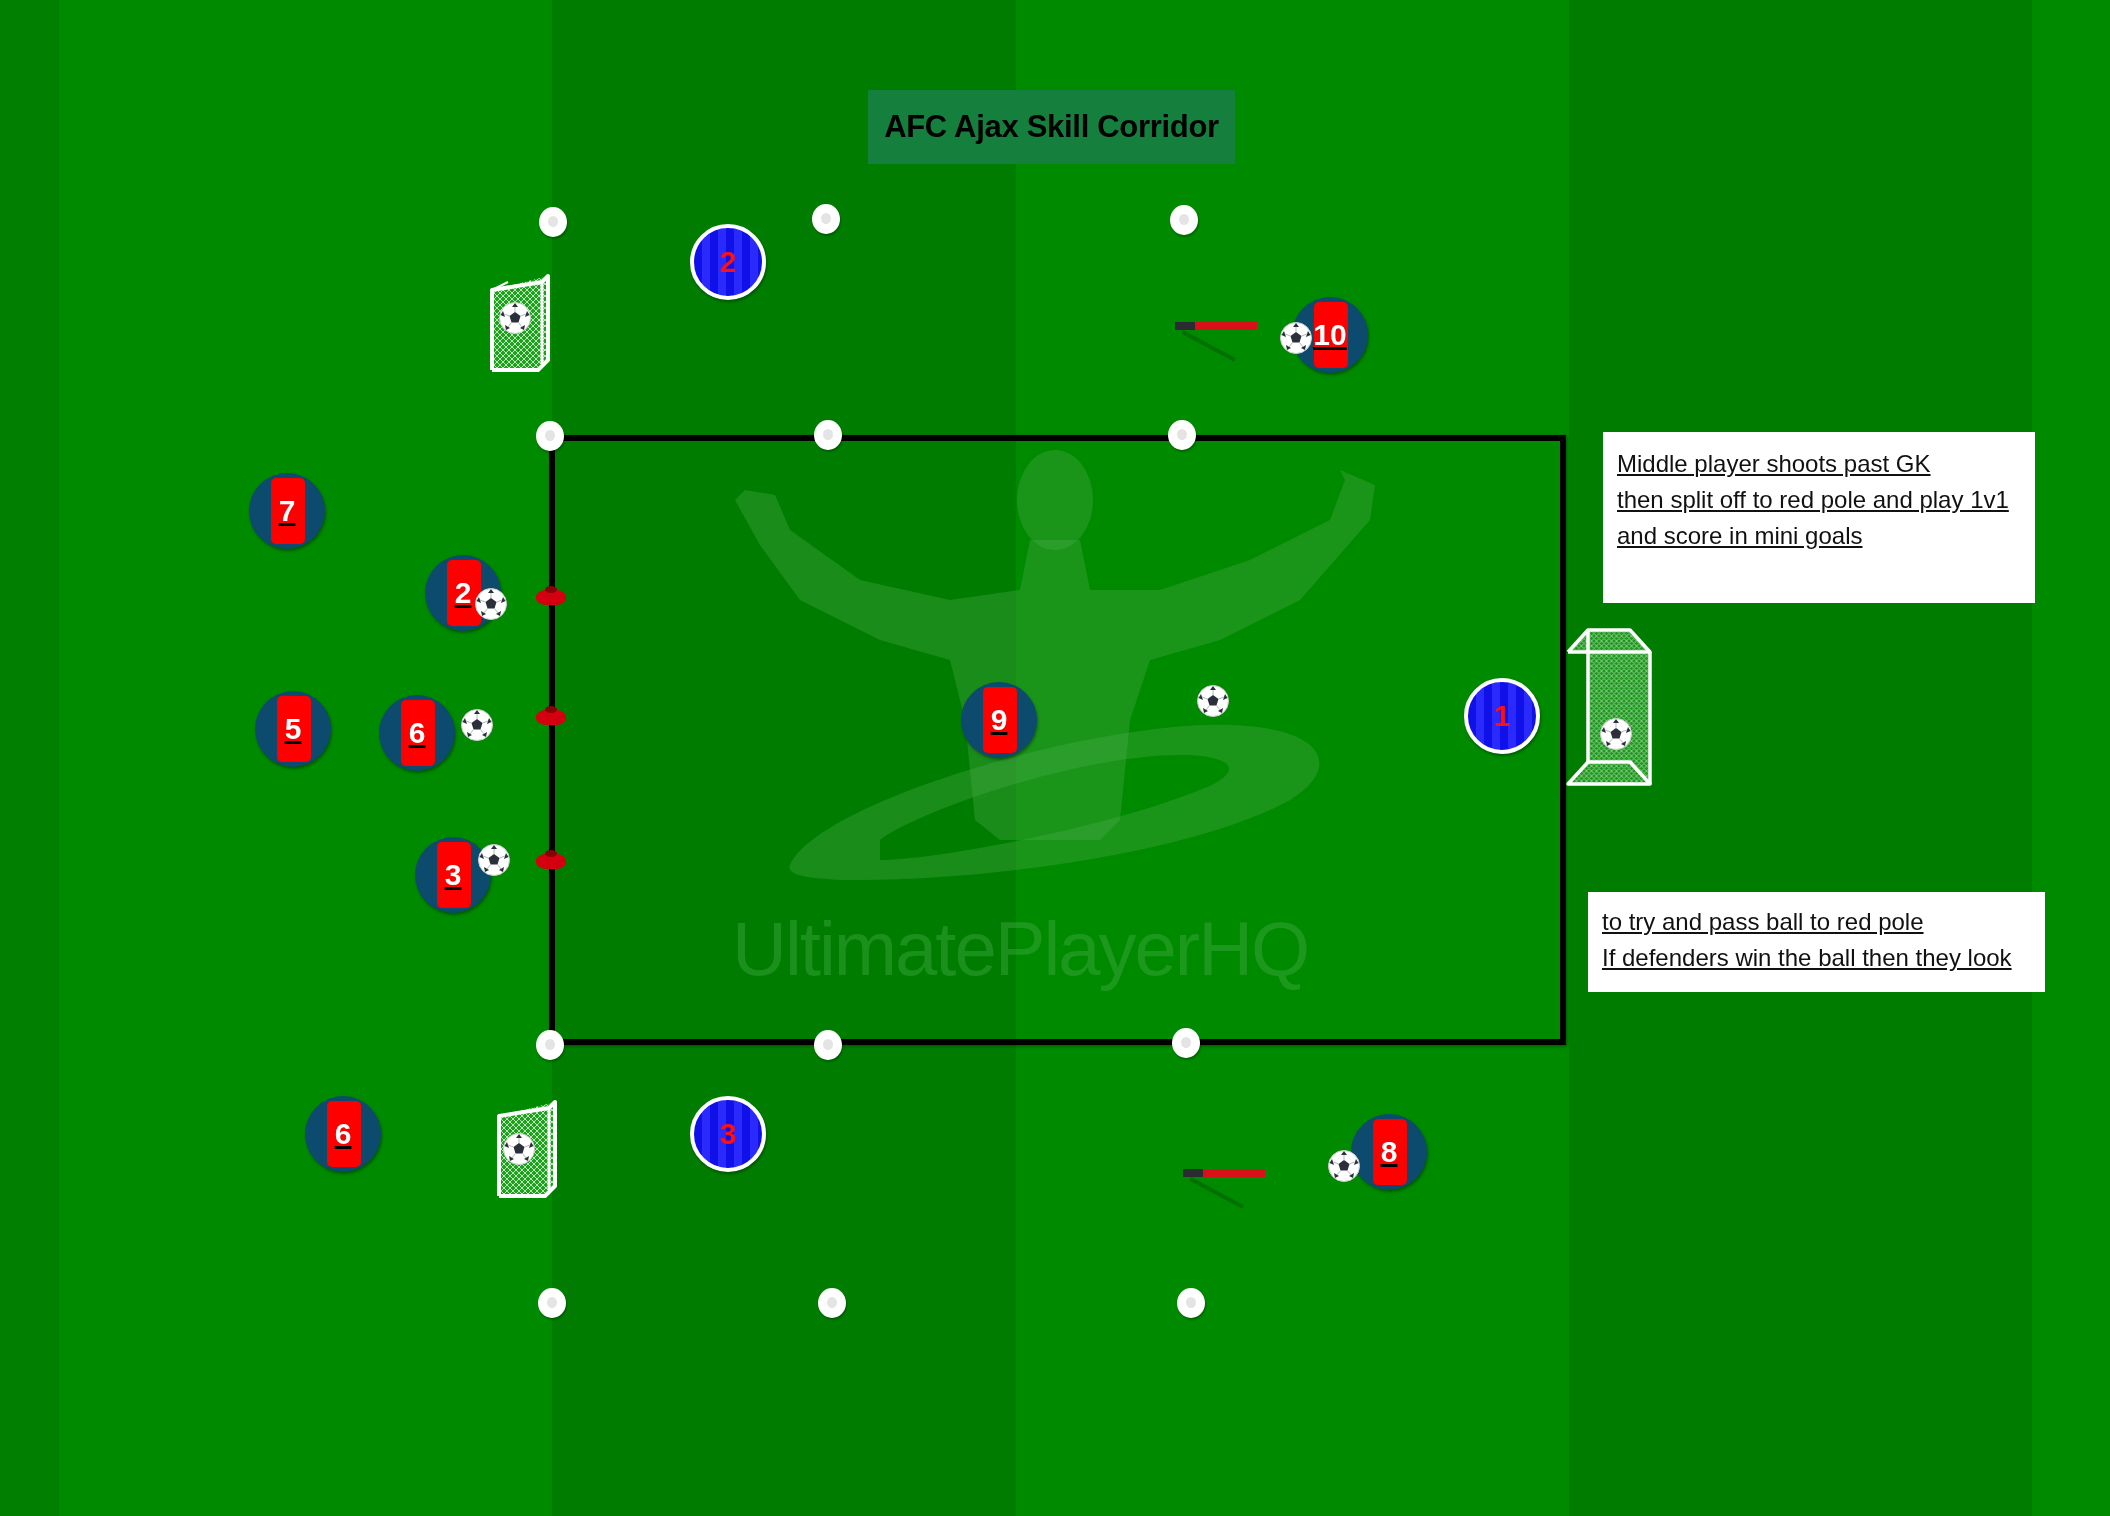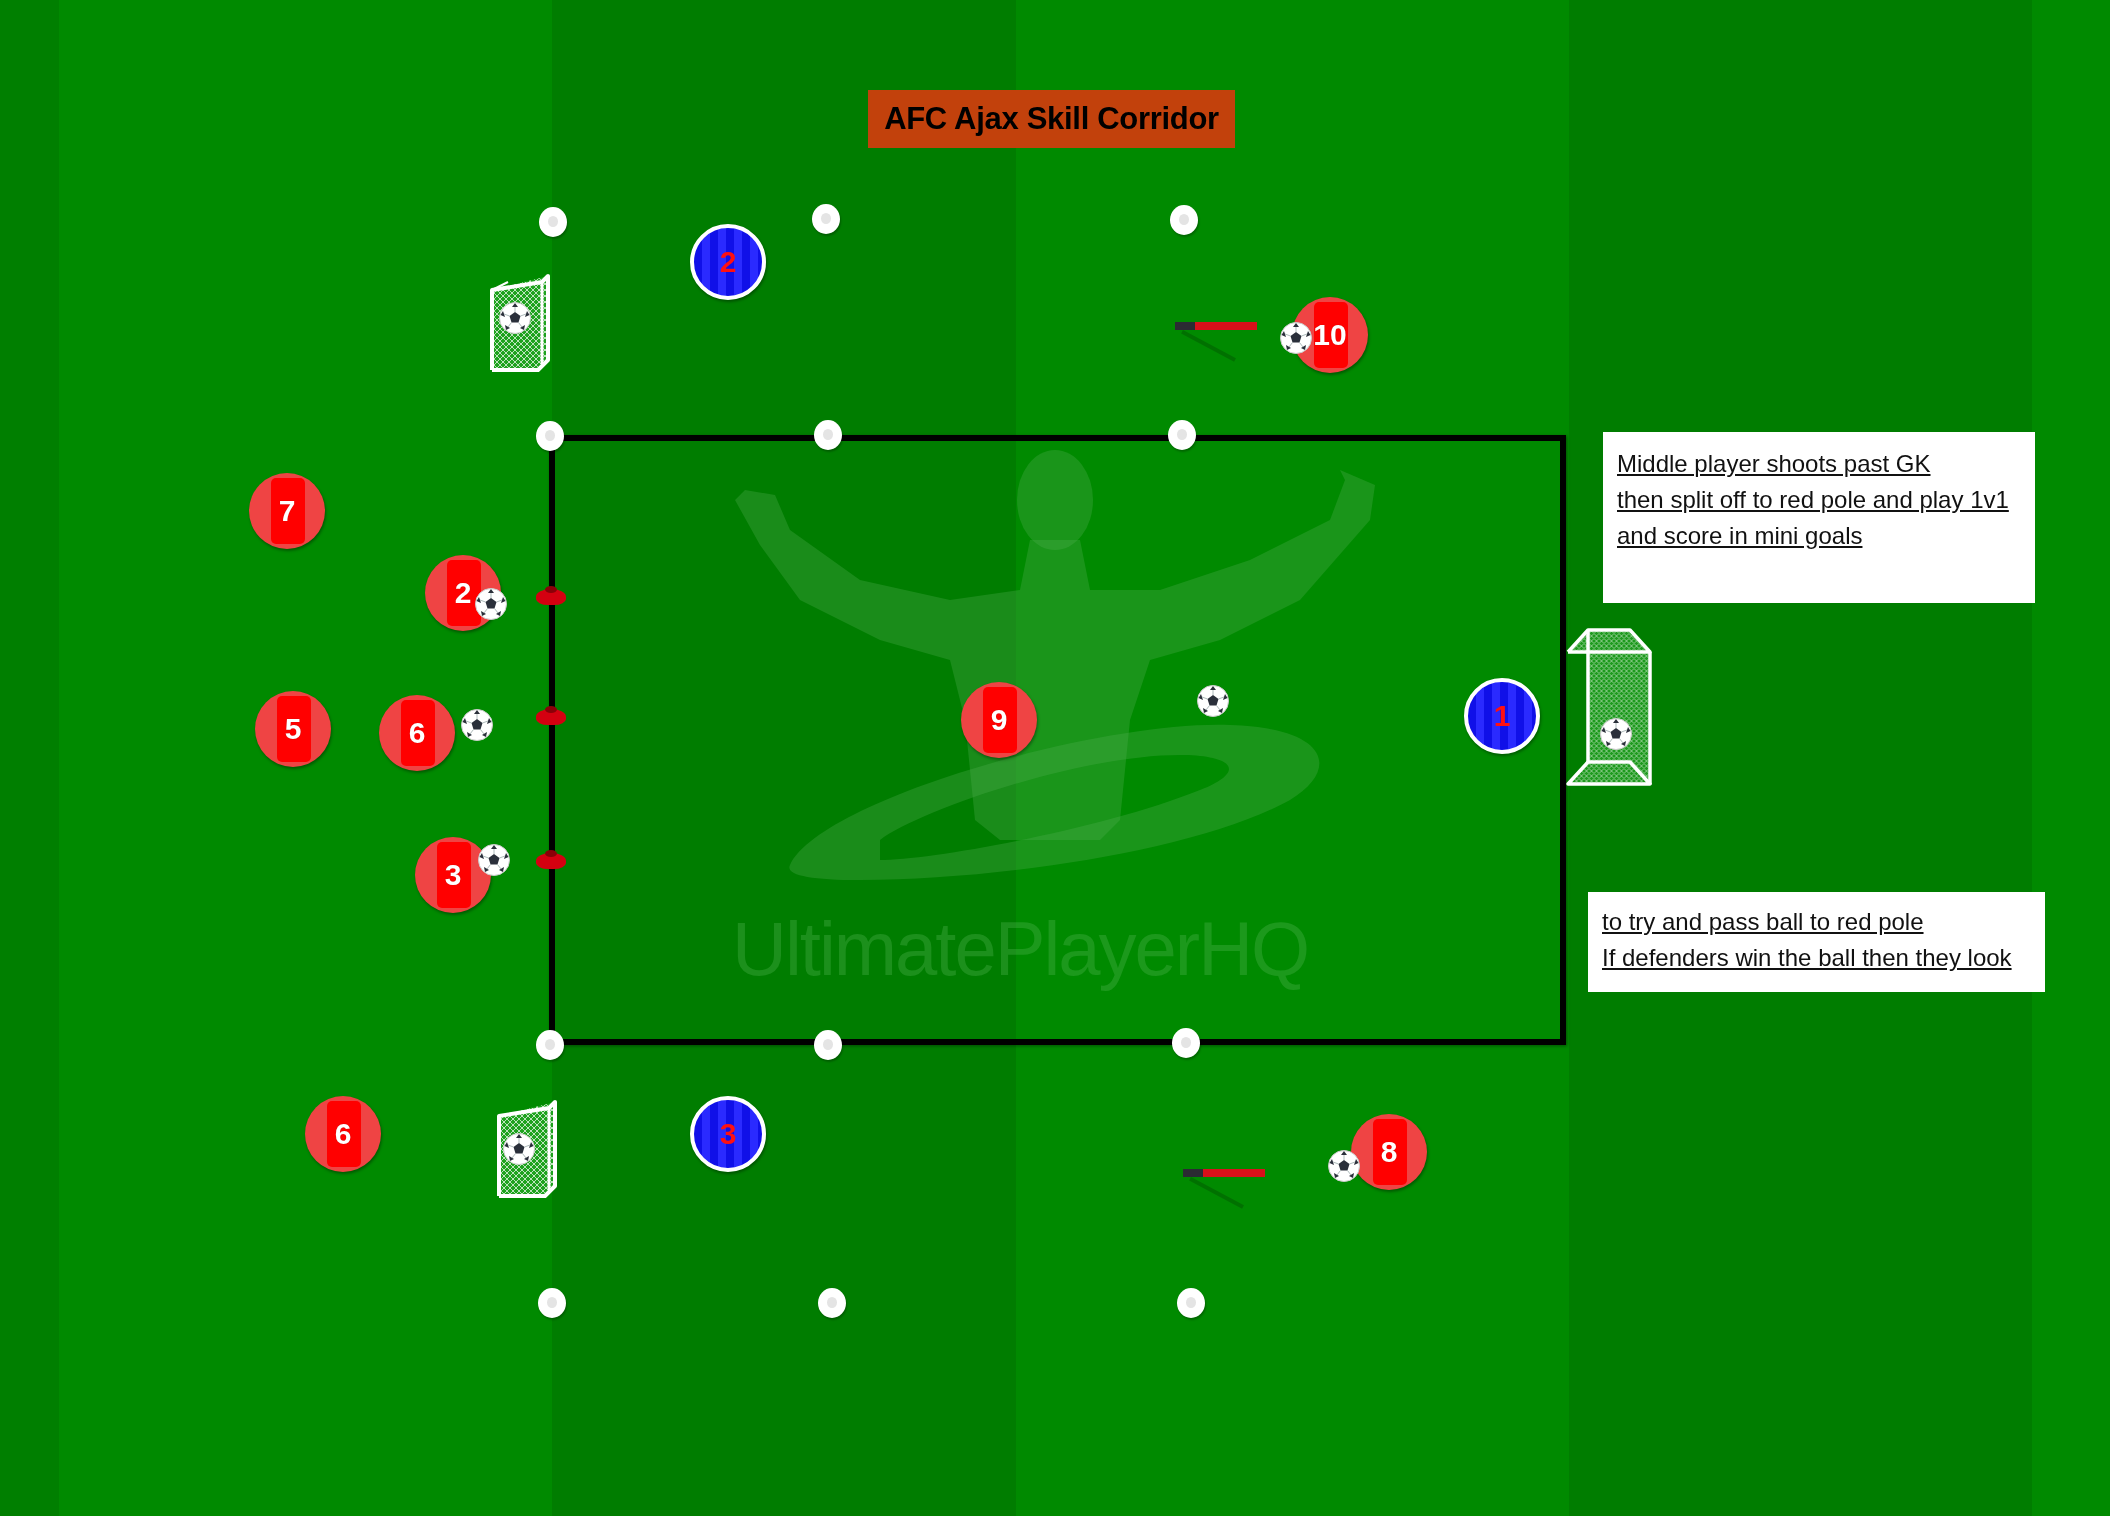--- a/index.html
+++ b/index.html
@@ -1,27 +1,27 @@
 <!DOCTYPE html>
 <html><head>
 <meta charset="utf-8">
 <style>
   html, body { margin:0; padding:0; }
   body { width:2110px; height:1516px; position:relative; overflow:hidden; background:#008a00; font-family:"Liberation Sans", sans-serif; }
   .stripe { position:absolute; top:0; height:1516px; }
-  .title-box { position:absolute; left:868px; top:90px; width:367px; height:58px; background:#c2410c; display:flex; align-items:center; justify-content:center; font-weight:bold; font-size:31px; color:#000; letter-spacing:-0.3px; }
+  .title-box { position:absolute; left:868px; top:90px; width:367px; height:74px; background:#15803d; display:flex; align-items:center; justify-content:center; font-weight:bold; font-size:31px; color:#000; letter-spacing:-0.3px; }
   .note { position:absolute; background:#fff; color:#111; font-size:24px; line-height:36px; padding:14px 14px 14px 14px; box-sizing:border-box;text-decoration:underline; }
   .note div { white-space:nowrap; }
   .pitch-rect { position:absolute; left:549px; top:435px; width:1017px; height:610px; border:6px solid #000; box-sizing:border-box; box-shadow: 1px 1px 3px rgba(0,0,0,0.4); }
   .cone { position:absolute; width:28px; height:30px; margin-left:-14px; margin-top:-15px; border-radius:50%; background:#fff; box-shadow:1px 2px 2px rgba(0,0,0,0.25); }
   .cone::after { content:""; position:absolute; left:9px; top:9px; width:10px; height:11px; border-radius:50%; background:#e4e4e4; }
   .red-cone { position:absolute; width:30px; height:16px; margin-left:-15px; margin-top:-8px; background:#d40010; border-radius:50% 50% 40% 40%; }
   .red-cone::before { content:""; position:absolute; left:9px; top:-3px; width:12px; height:7px; background:#8a0008; border-radius:50%; }
   .player { position:absolute; width:76px; height:76px; margin-left:-38px; margin-top:-38px; border-radius:50%; box-sizing:border-box; display:flex; align-items:center; justify-content:center; font-weight:bold; box-shadow:1px 2px 3px rgba(0,0,0,0.35); }
-  .player.red { background:#ef4444; }
+  .player.red { background:#0c4a6e;text-decoration:underline; }
   .player.red .shirt { position:absolute; left:22px; top:5px; width:34px; height:66px; background:#ff0000; border-radius:5px 5px 5px 5px; }
   .player.red .num { position:relative; color:#fff; font-size:30px; text-shadow:0 0 1px #b00; }
   .player.blue { border:4px solid #fff; background:repeating-linear-gradient(90deg,#1010e8 0px,#1010e8 8px,#2a2aff 8px,#2a2aff 16px); }
   .player.blue .num { color:#ff1010; font-size:30px; }
   .ball { position:absolute; width:34px; height:34px; margin-left:-17px; margin-top:-17px; }
   .pole { position:absolute; height:8px; }
   .pole .dark { position:absolute; left:0; top:0; width:20px; height:8px; background:#2b2b33; }
   .pole .redp { position:absolute; left:20px; top:0; height:8px; background:#d8101a; }
   .pole .shadow { position:absolute; left:8px; top:8px; width:60px; height:4px; background:rgba(0,0,0,0.18); transform-origin:0 0; transform:rotate(28deg); }
   .goal { position:absolute; }

